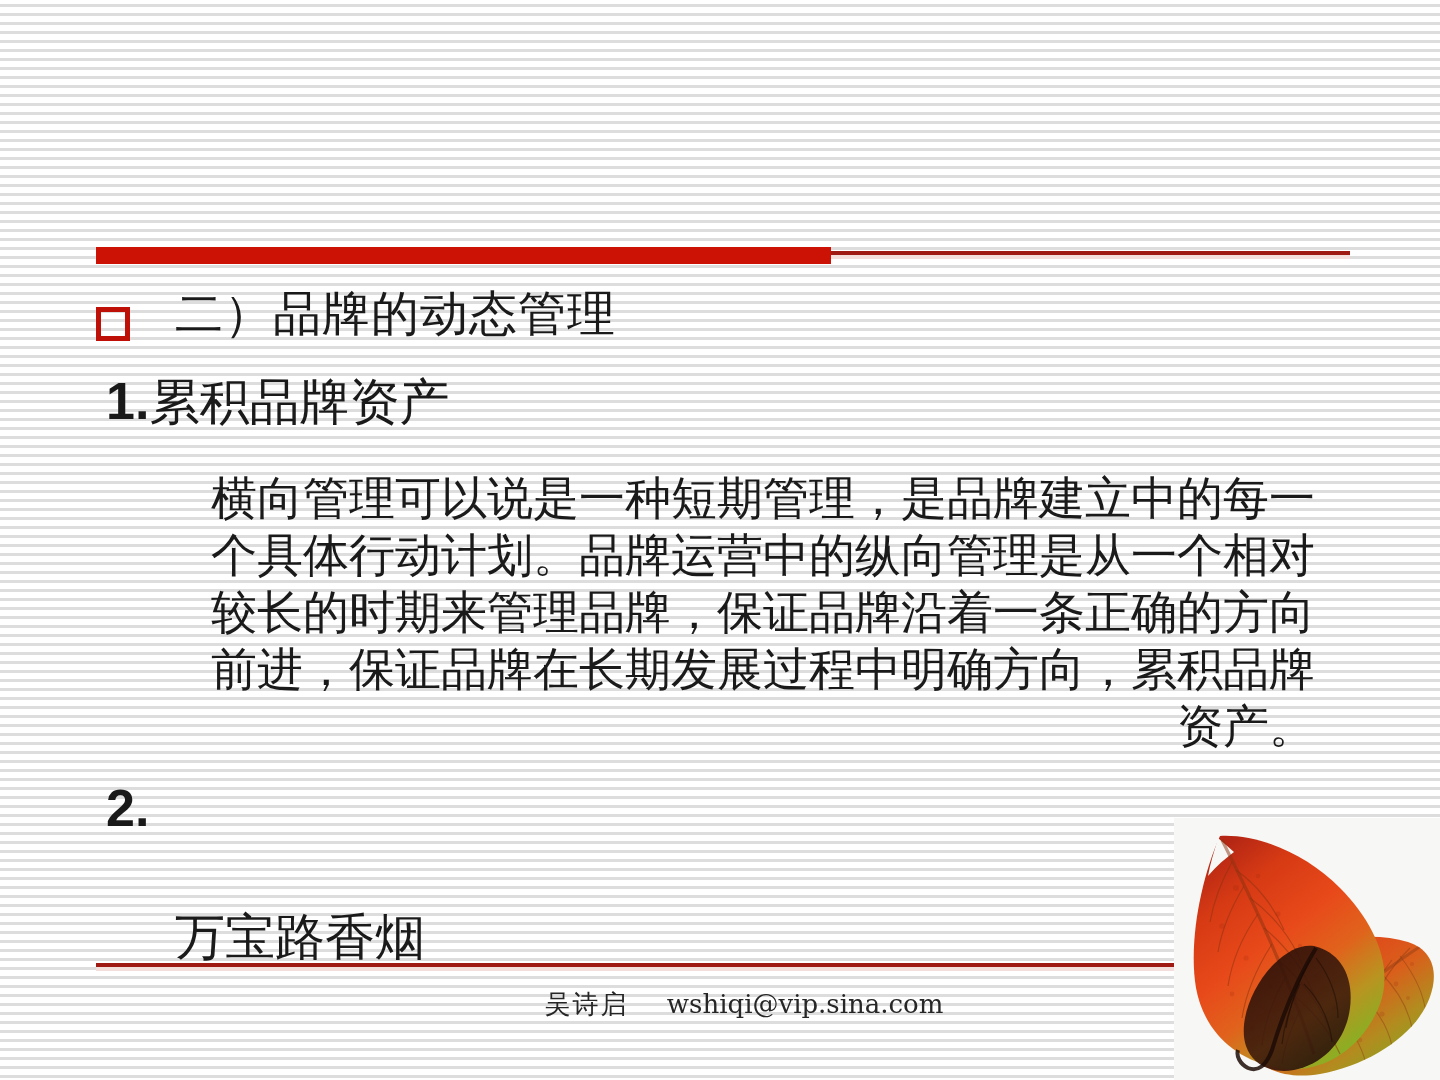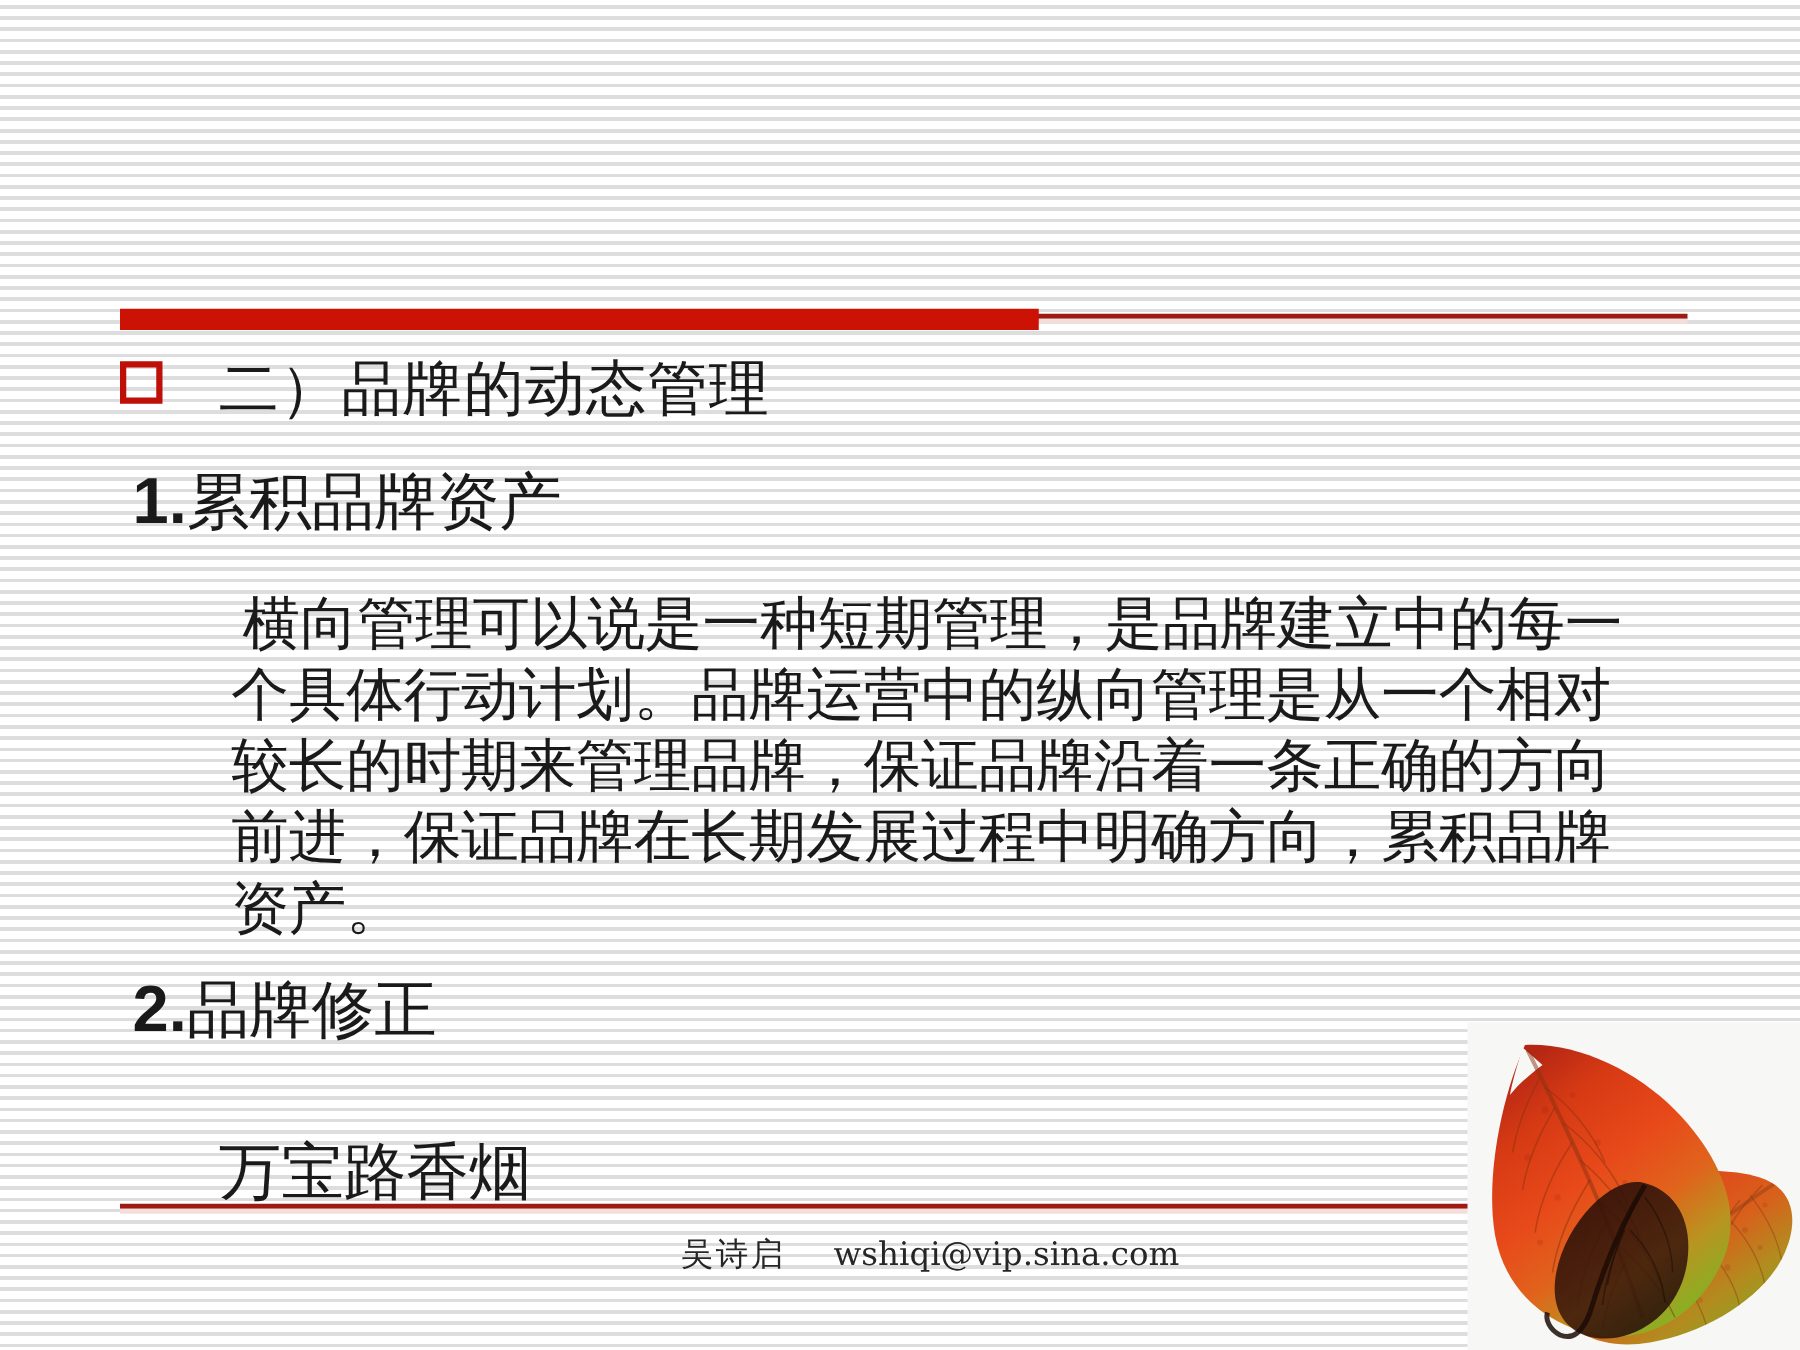--- a/index.html
+++ b/index.html
@@ -43,24 +43,24 @@
   #accent-thick {
     position:absolute;
     left:96px; top:247px;
     width:735px; height:17px;
     background:#cc1105;
   }
 
   
   #heading-row {
     position:absolute;
-    left:96px; top:283px;
+    left:96px; top:265px;
     width:1250px; height:76px;
     display:flex;
-    align-items:flex-start;
+    align-items:flex-end;
   }
   #bullet-square {
     width:34px; height:34px;
     border:5px solid #bf1008;
     background:transparent;
     flex:0 0 auto;
     margin-top:6px;
   }
   #heading-text {
     margin-left:45px;
@@ -96,21 +96,21 @@
   
   #body-para {
     position:absolute;
     left:185px; top:470px;
     width:1130px;
     font-family:"DejaVu Serif", serif;
     font-size:46px;
     line-height:57px;
     letter-spacing:0px;
     text-indent:9px;
-    text-align:left;
+    text-align:right;
     word-break:break-all;
   }
 
   
   #brand-line {
     position:absolute;
     left:175px; top:908px;
     font-family:"DejaVu Serif", serif;
     font-size:50px;
     line-height:58px;
@@ -174,21 +174,20 @@
 
   <div class="subhead" id="subhead-1">
     <span class="num">1.</span>
     <span class="txt">累积品牌资产</span>
   </div>
 
   <div id="body-para">横向管理可以说是一种短期管理，是品牌建立中的每一个具体行动计划。品牌运营中的纵向管理是从一个相对较长的时期来管理品牌，保证品牌沿着一条正确的方向前进，保证品牌在长期发展过程中明确方向，累积品牌资产。</div>
 
   <div class="subhead" id="subhead-2">
     <span class="num">2.</span>
-    <span class="txt">品牌修正</span>
   </div>
 
   <div id="brand-line">万宝路香烟</div>
 
   <div id="footer-rule"></div>
   <div id="footer-rule-glow"></div>
 
   <div id="footer-text">
     <span class="name">吴诗启</span>
     <span class="email">wshiqi@vip.sina.com</span>

